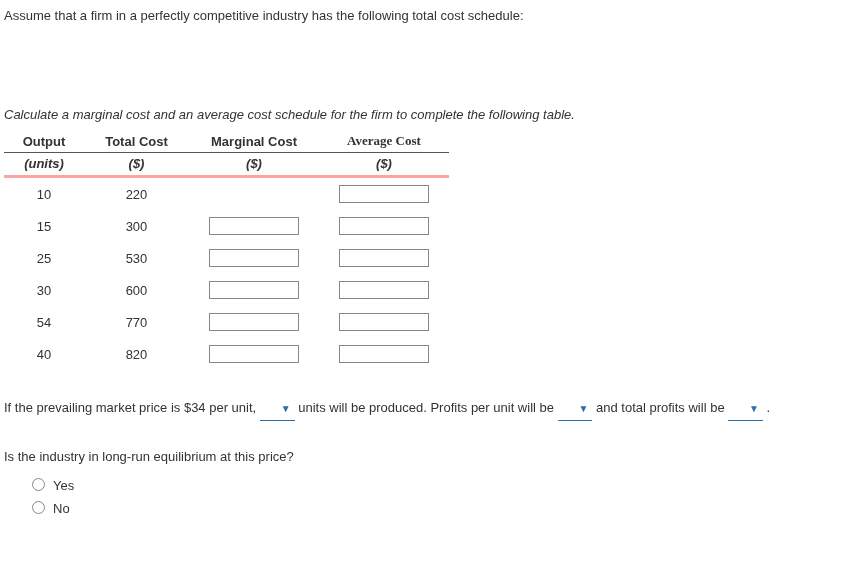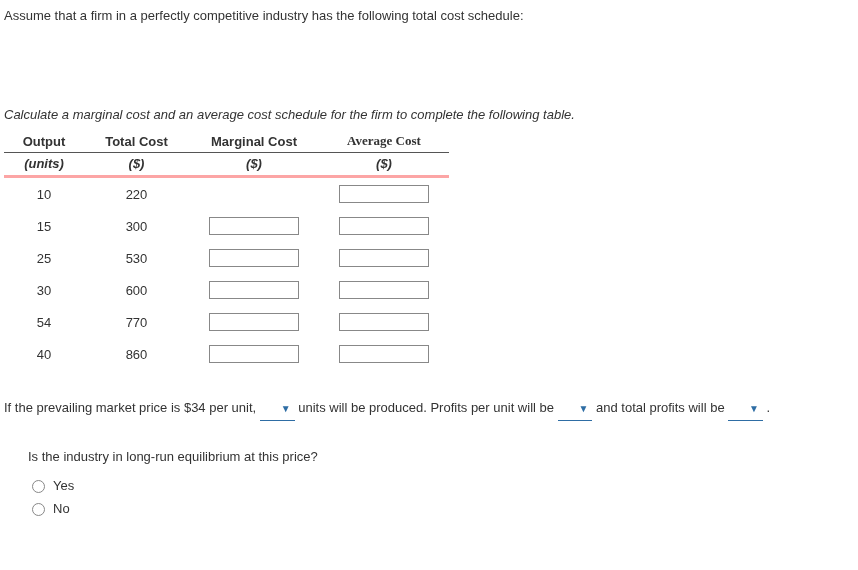--- a/index.html
+++ b/index.html
@@ -63,26 +63,25 @@
     cursor: pointer;
     vertical-align: baseline;
   }
   .dropdown .arrow {
     font-size: 10px;
     margin-left: 2px;
     color: #2e6da4;
   }
   .question {
     margin-bottom: 14px;
-    margin-left: 24px;
   }
   .radio-row {
     margin: 8px 0 8px 28px;
     display: flex;
-    align-items: flex-end;
+    align-items: flex-start;
     gap: 8px;
   }
   .radio {
     width: 13px;
     height: 13px;
     border: 1px solid #888;
     border-radius: 50%;
     display: inline-block;
     box-sizing: border-box;
   }
@@ -135,21 +134,21 @@
         <td><input class="cell" style=""></td>
       </tr>
       <tr>
         <td>54</td>
         <td>770</td>
         <td><input class="cell" style=""></td>
         <td><input class="cell" style=""></td>
       </tr>
       <tr>
         <td>40</td>
-        <td>860</td>
+        <td>820</td>
         <td><input class="cell" style=""></td>
         <td><input class="cell" style=""></td>
       </tr>
     </tbody>
 </table>
 
 <div class="sentence">
   <span>If the prevailing market price is $34 per unit,</span>
   <span class="dropdown">&nbsp;&nbsp;&nbsp;<span class="arrow">▼</span></span>
   <span>units will be produced. Profits per unit will be</span>

